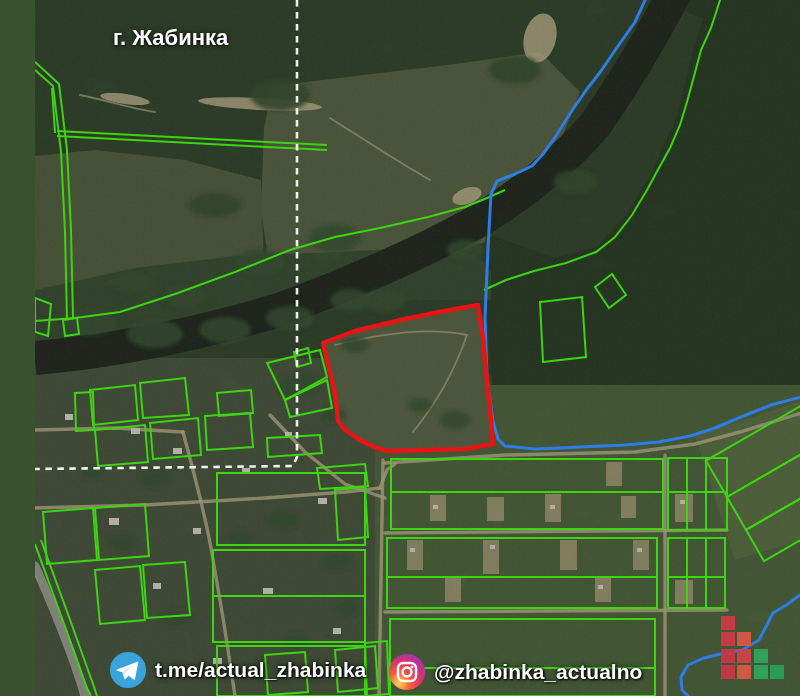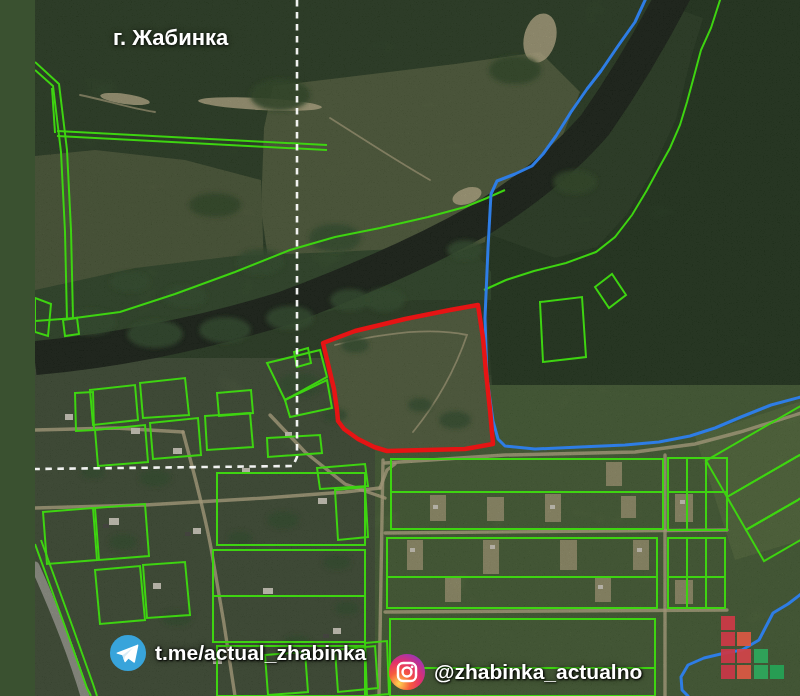--- a/index.html
+++ b/index.html
@@ -20,21 +20,21 @@
   .sand{fill:#b7aa85;opacity:.8;}
   .patch{fill:#9a906c;opacity:.85;}
   .shed{fill:#3e3e38;}
   .house{fill:#cac6b8;}
 
   .loc-label{position:absolute;left:78px;top:22px;color:#fff;font-weight:700;font-size:22px;line-height:31px;
     text-shadow:0 1px 3px rgba(0,0,0,.8),0 0 6px rgba(0,0,0,.45);white-space:nowrap;}
   .footer-item{position:absolute;display:flex;align-items:center;}
   .handle{color:#fff;font-weight:700;font-size:21px;white-space:nowrap;
     text-shadow:0 0 3px rgba(0,0,0,.9),0 0 6px rgba(0,0,0,.55),1px 1px 2px rgba(0,0,0,.9);}
-  .tg-item{left:74px;top:634px;}
+  .tg-item{left:74px;top:651px;}
   .ig-item{left:353px;top:653px;}
   .footer-item .icon{width:38px;height:38px;margin-right:8px;flex:0 0 auto;}
   #logo-layer{position:absolute;left:0;top:0;width:800px;height:696px;pointer-events:none;}
   .logo-sq{position:absolute;width:14px;height:14px;opacity:.95;}
 </style>
 </head>
 <body>
 
 <div class="stage">
 

